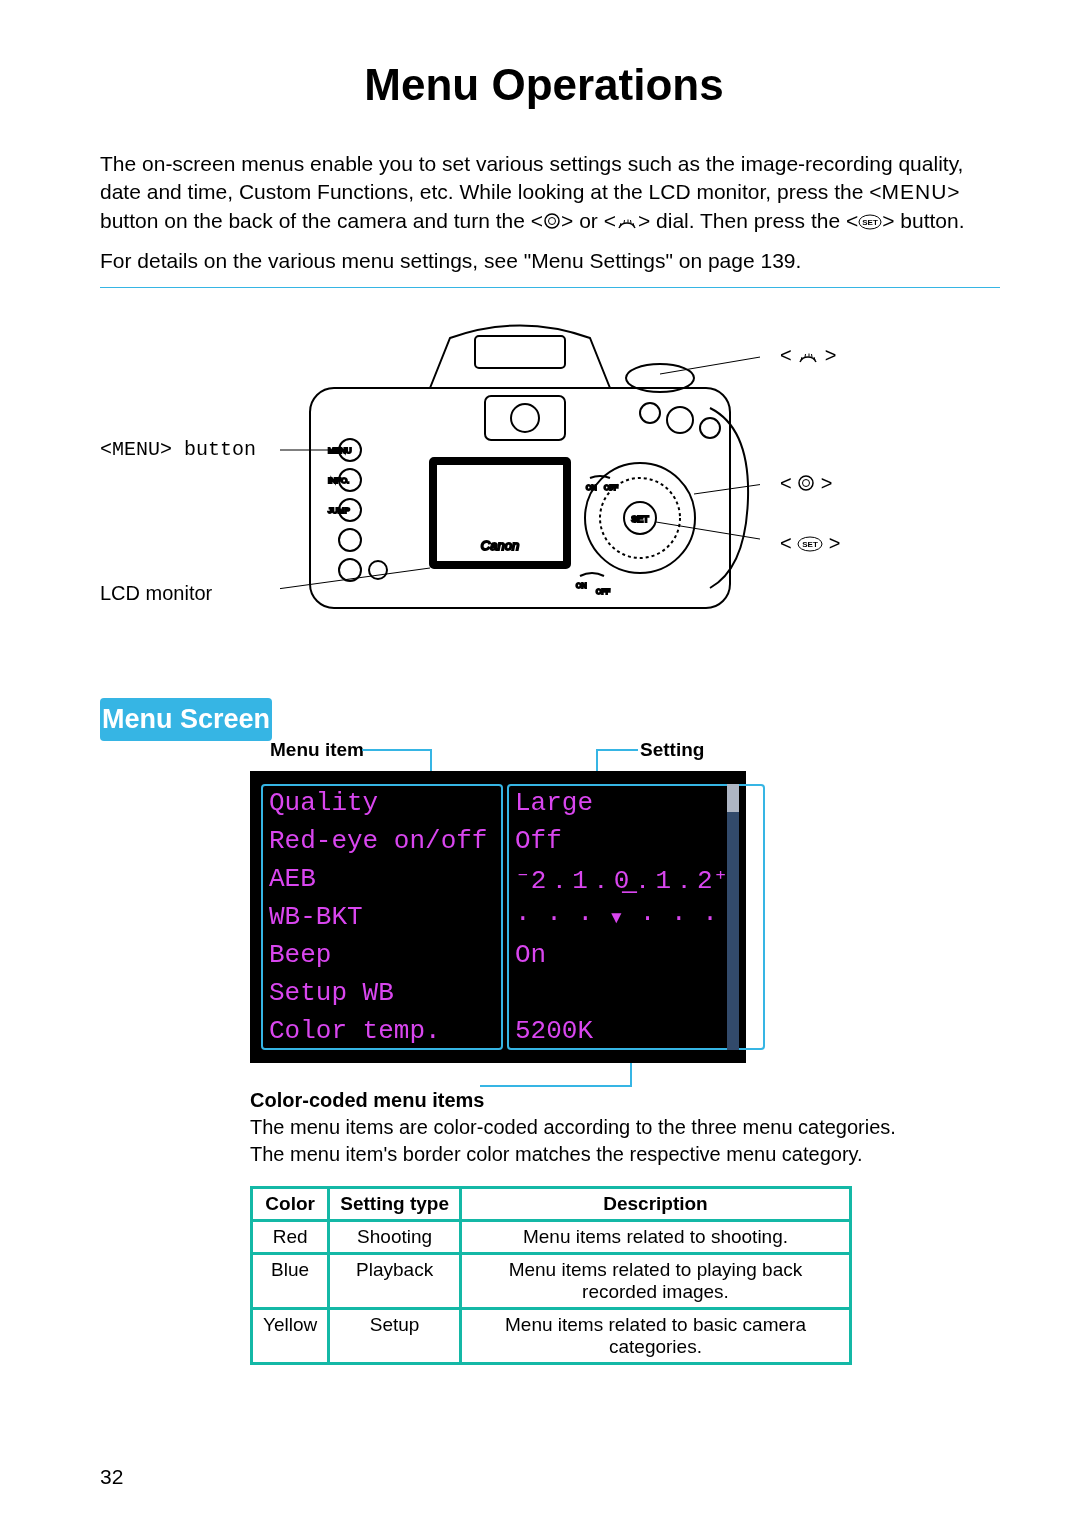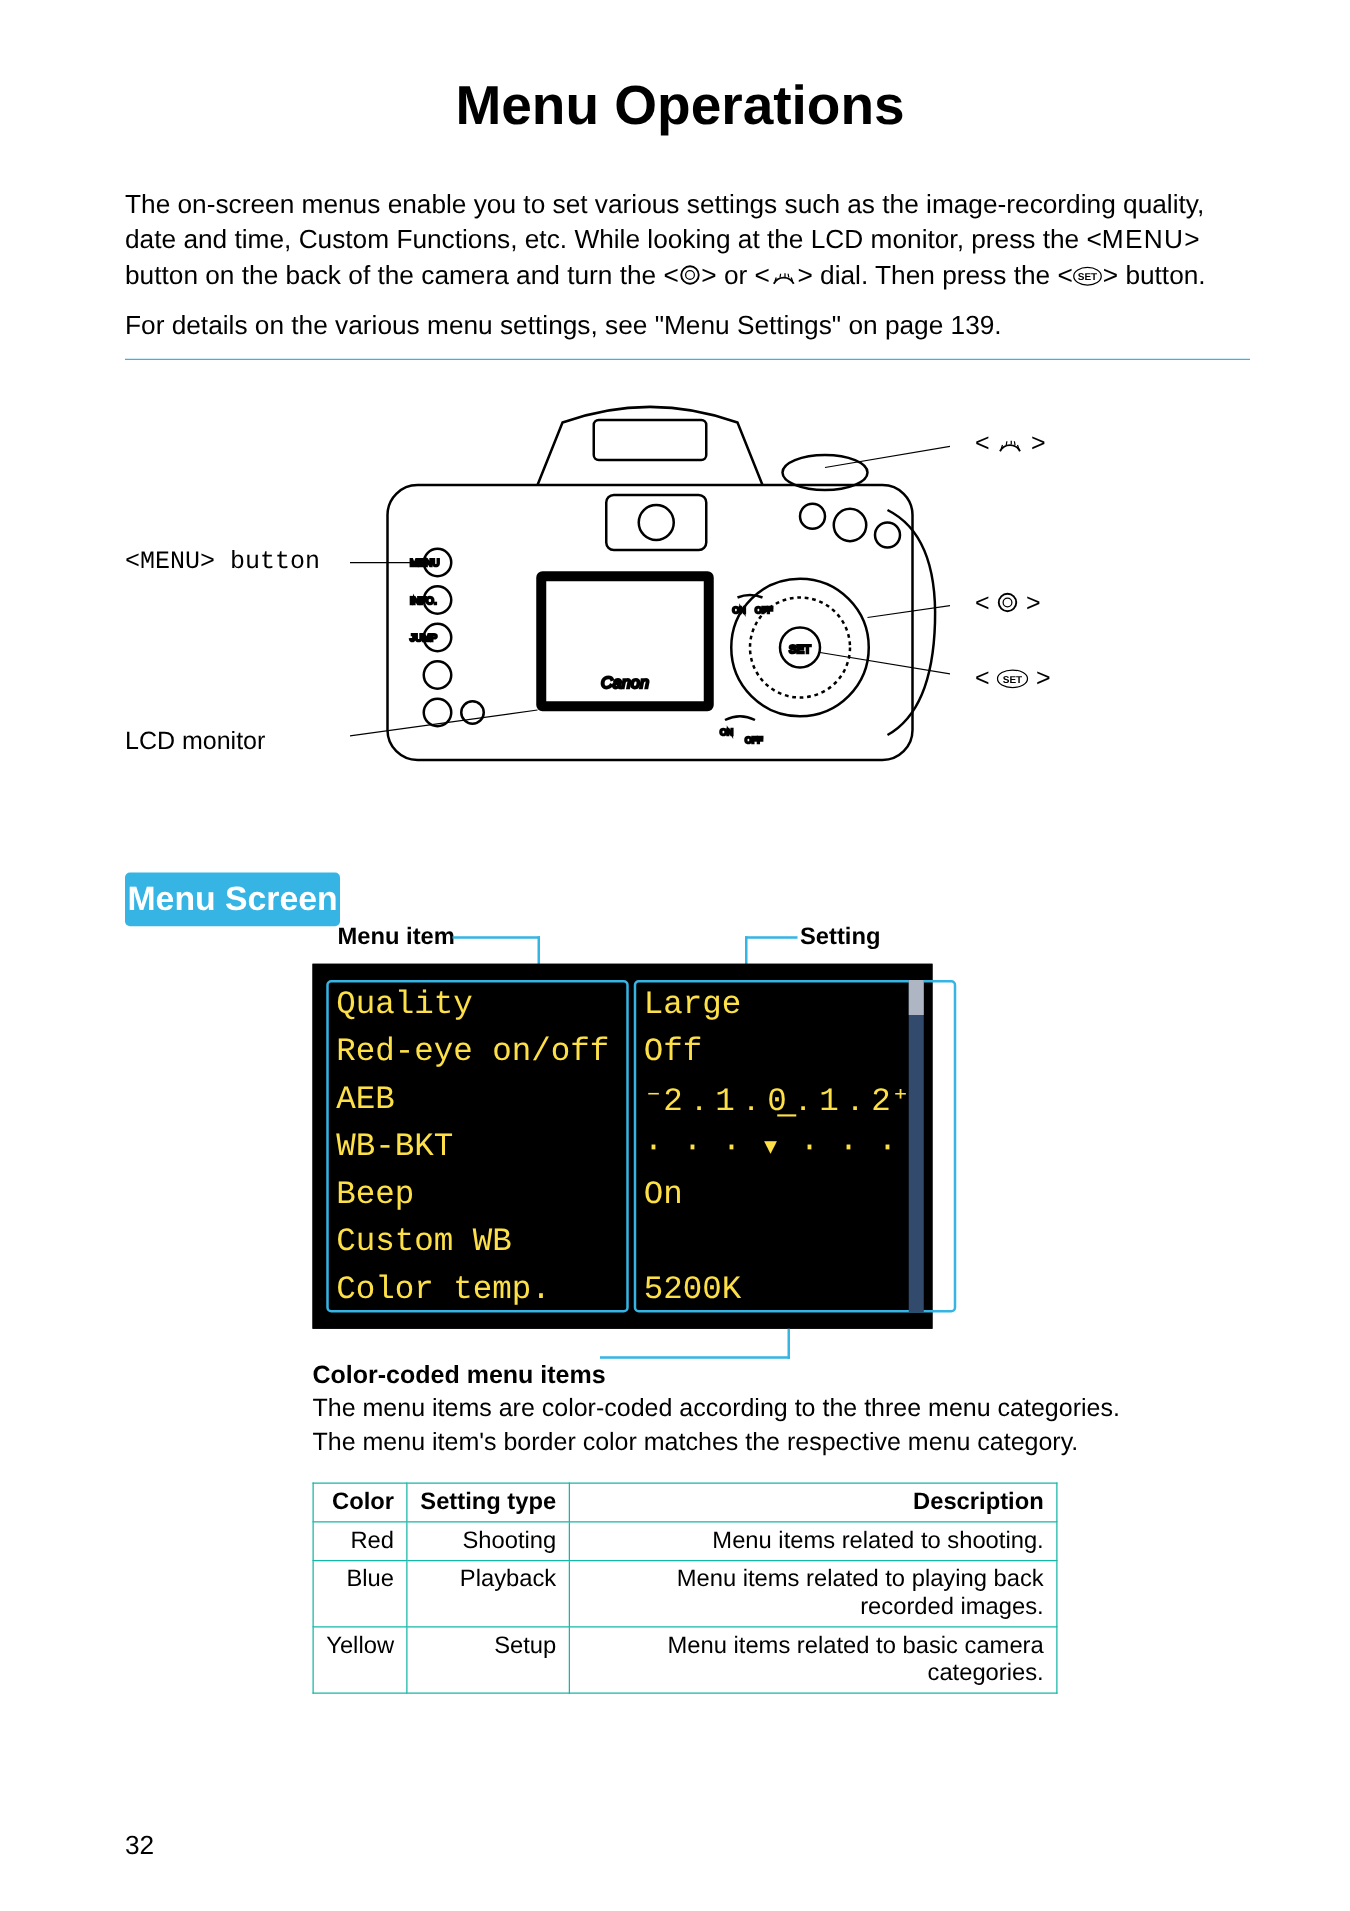--- a/index.html
+++ b/index.html
@@ -80,21 +80,21 @@
     position: absolute;
     font-size: 19px;
     font-weight: bold;
   }
   .callout-line {
     position:absolute;
     background:#36b5e4;
   }
   .lcd {
     background: #000;
-    color: #fde047;
+    color: #d946ef;
     font-family: "Courier New", monospace;
     font-size: 26px;
     padding: 12px 10px 12px 14px;
     border: 1px solid #000;
     position:relative;
   }
   .lcd-row { display:flex; height:38px; align-items:center;}
   .lcd-name { width: 238px; padding-left:4px; }
   .lcd-val { flex:1; padding-left:12px; }
   .lcd-col-box1 {
@@ -130,23 +130,23 @@
     margin-bottom: 18px;
   }
   .note b { font-weight:bold; }
 
   table.color-table {
     border-collapse: collapse;
     margin-left:150px;
     font-size:19px;
   }
   table.color-table th, table.color-table td {
-    border:1px solid #14b8a6;
+    border:3px solid #14b8a6;
     padding:4px 10px;
-    text-align:right;
+    text-align:center;
     vertical-align: top;
   }
   table.color-table th { font-weight:bold; }
   .desc { max-width:390px; }
 
   .page-num {
     position:absolute;
     bottom:40px; left:100px;
     font-size:21px;
   }
@@ -292,21 +292,21 @@
       </div>
     <div class="lcd-row">
         <div class="lcd-name">WB-BKT</div>
         <div class="lcd-val">· · · ▾ · · ·</div>
       </div>
     <div class="lcd-row">
         <div class="lcd-name">Beep</div>
         <div class="lcd-val">On</div>
       </div>
     <div class="lcd-row">
-        <div class="lcd-name">Custom WB</div>
+        <div class="lcd-name">Setup WB</div>
         <div class="lcd-val"></div>
       </div>
     <div class="lcd-row">
         <div class="lcd-name">Color temp.</div>
         <div class="lcd-val">5200K</div>
       </div>
   </div>
   <div class="callout-line" style="left:380px; top:292px; width:2px; height:24px;"></div>
   <div class="callout-line" style="left:230px; top:314px; width:152px; height:2px;"></div>
 </div>

